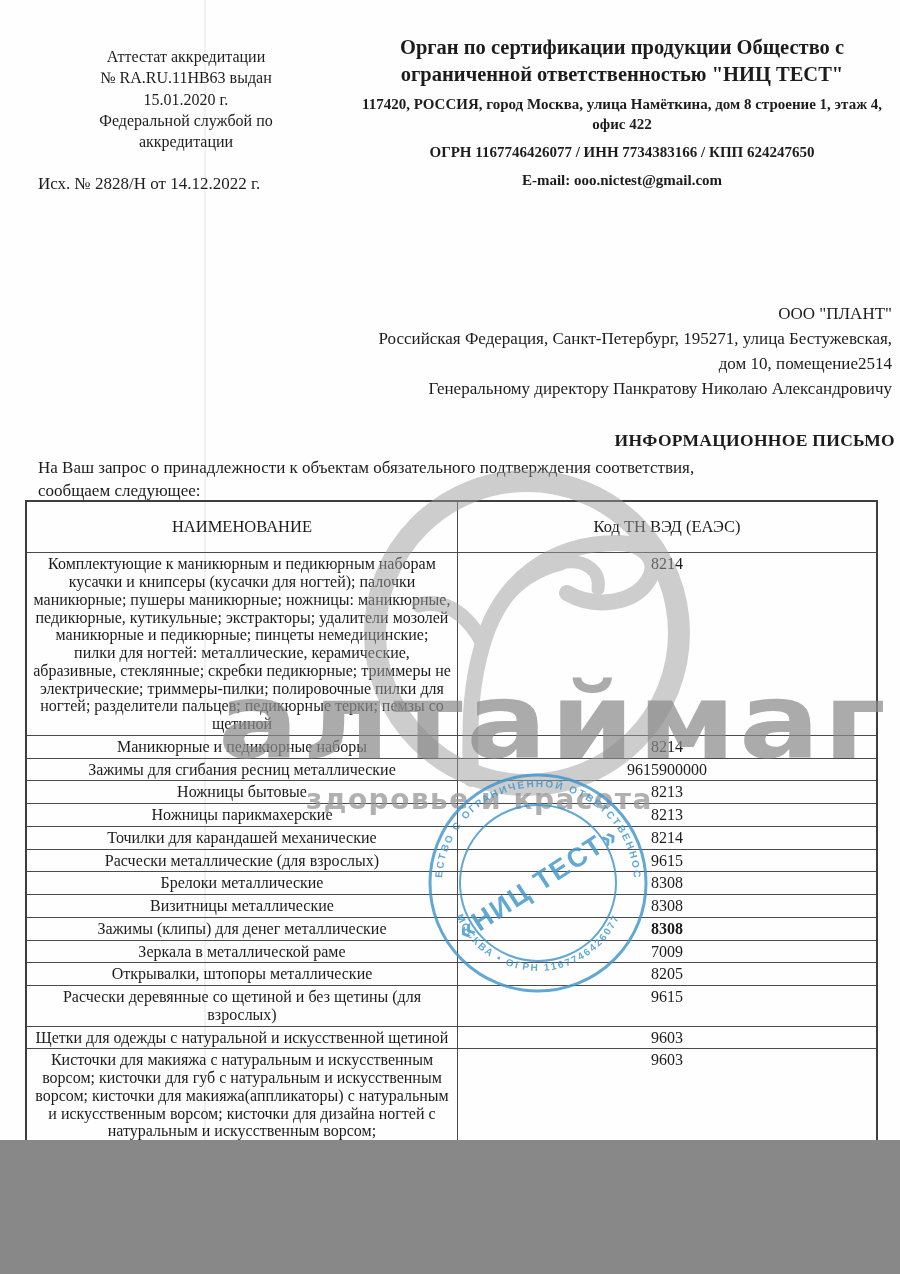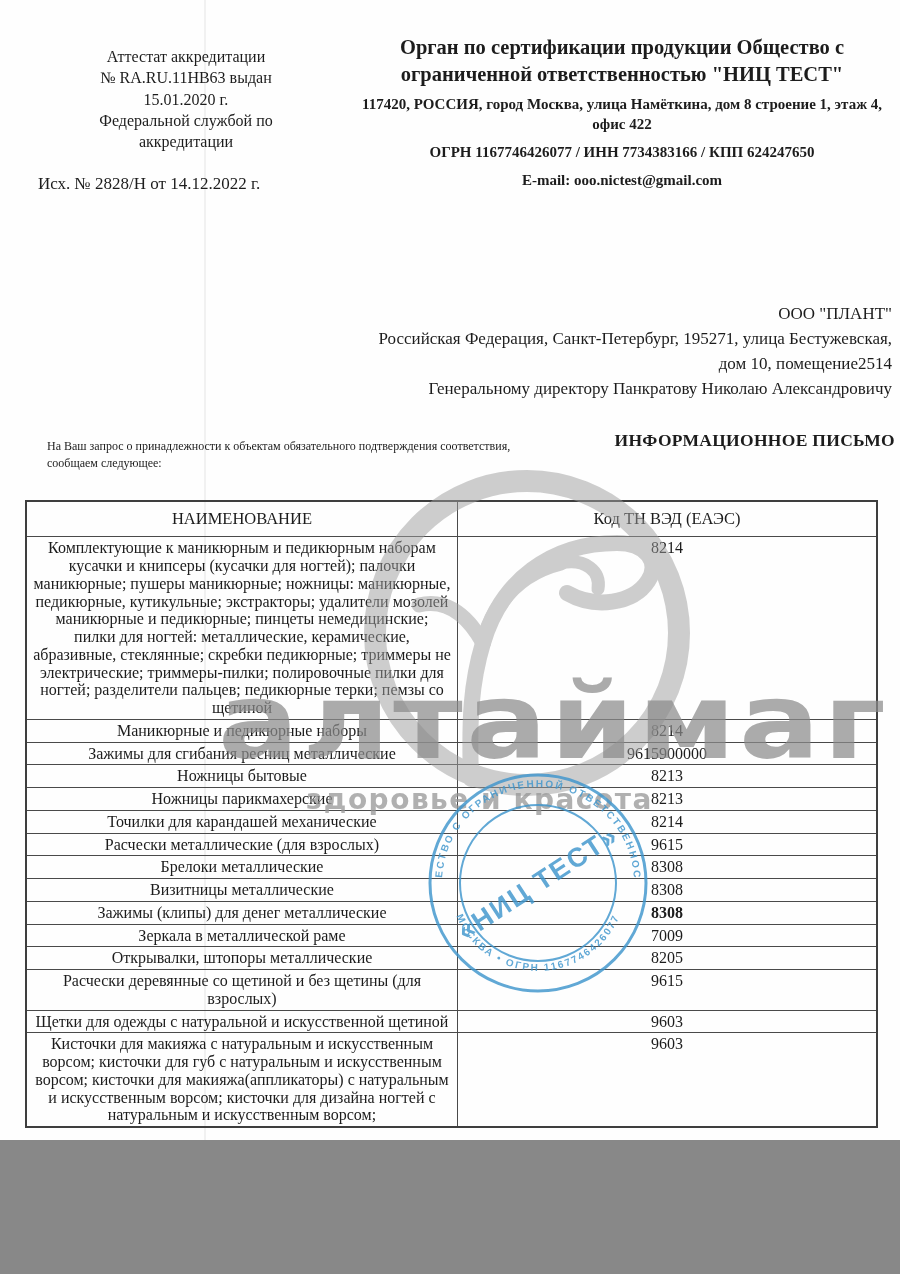--- a/index.html
+++ b/index.html
@@ -12,28 +12,28 @@
   .accr{left:48px;top:46px;width:276px;text-align:center;font-size:16px;line-height:1.33;}
   .outgoing{left:38px;top:174px;font-size:17px;}
   
   .orghead{left:348px;top:34px;width:548px;text-align:center;}
   .orghead .t{font-size:20.5px;font-weight:bold;line-height:1.3;text-align:center;}
   .orghead .s{font-size:15px;font-weight:bold;line-height:1.33;margin-top:8px;}
   
   .addressee{left:250px;top:302px;width:642px;text-align:right;font-size:17px;line-height:1.47;}
   
   .lettertitle{left:25px;top:430px;width:870px;text-align:right;font-size:17.5px;font-weight:bold;letter-spacing:.3px;}
-  .intro{left:38px;top:438px;width:850px;font-size:12px;line-height:1.38;margin-left:9px;}
+  .intro{left:38px;top:456px;width:850px;font-size:17px;line-height:1.38;}
   
   .tablewrap{left:25px;top:500px;width:853px;z-index:2;}
   table{border-collapse:collapse;width:100%;table-layout:fixed;}
   th,td{border:1px solid #4a4a4a;text-align:center;vertical-align:top;
         font-size:16px;line-height:1.11;padding:2px 6px;font-weight:normal;}
   table{border:2px solid #3e3e3e;}
-  th{font-size:16.5px;padding:8px 6px;}
+  th{font-size:16.5px;padding:16px 6px;}
   col.c1{width:50.7%;} col.c2{width:49.3%;}
   td.bold{font-weight:bold;}
   
   .wm{pointer-events:none;z-index:3;}
   .wm-brand{left:218px;top:660px;font-family:"DejaVu Sans",sans-serif;font-weight:bold;
             font-size:106px;letter-spacing:3px;color:rgba(138,138,138,0.72);
             transform:scaleX(1.13);transform-origin:left top;white-space:nowrap;}
   .wm-tagline{left:306px;top:783px;font-family:"DejaVu Sans",sans-serif;font-weight:600;
               font-size:28px;letter-spacing:1.5px;color:rgba(150,150,150,0.75);white-space:nowrap;}
   .wm-tree{left:355px;top:461px;opacity:0.5;}

